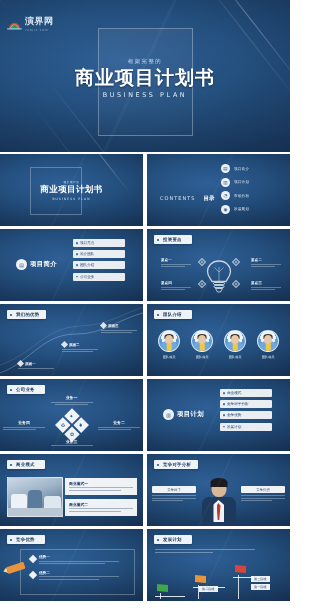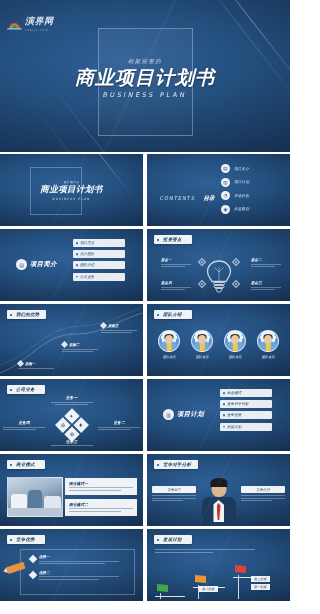--- a/index.html
+++ b/index.html
@@ -6,21 +6,20 @@
   html,body{ width:290px; height:614px; background:#ffffff; }
   body{ font-family:"DejaVu Sans","Liberation Sans",sans-serif; overflow:hidden; }
 
   .page{ width:290px; height:614px; position:relative; background:#fff; }
 
   
   .slide{
     position:relative; overflow:hidden;
     background:
       radial-gradient(ellipse 120% 90% at 42% 40%, #2f5f96 0%, #24507f 34%, #1b3c63 62%, #142d4c 85%, #102440 100%);
-    font-style: italic;
   }
   .slide::after{
     content:""; position:absolute; inset:0;
     background:
       linear-gradient(115deg, rgba(255,255,255,.055) 0 1px, transparent 1px 100%) ,
       linear-gradient(115deg, transparent 0 48%, rgba(255,255,255,.03) 48% 49%, transparent 49%);
     pointer-events:none;
   }
 
   

